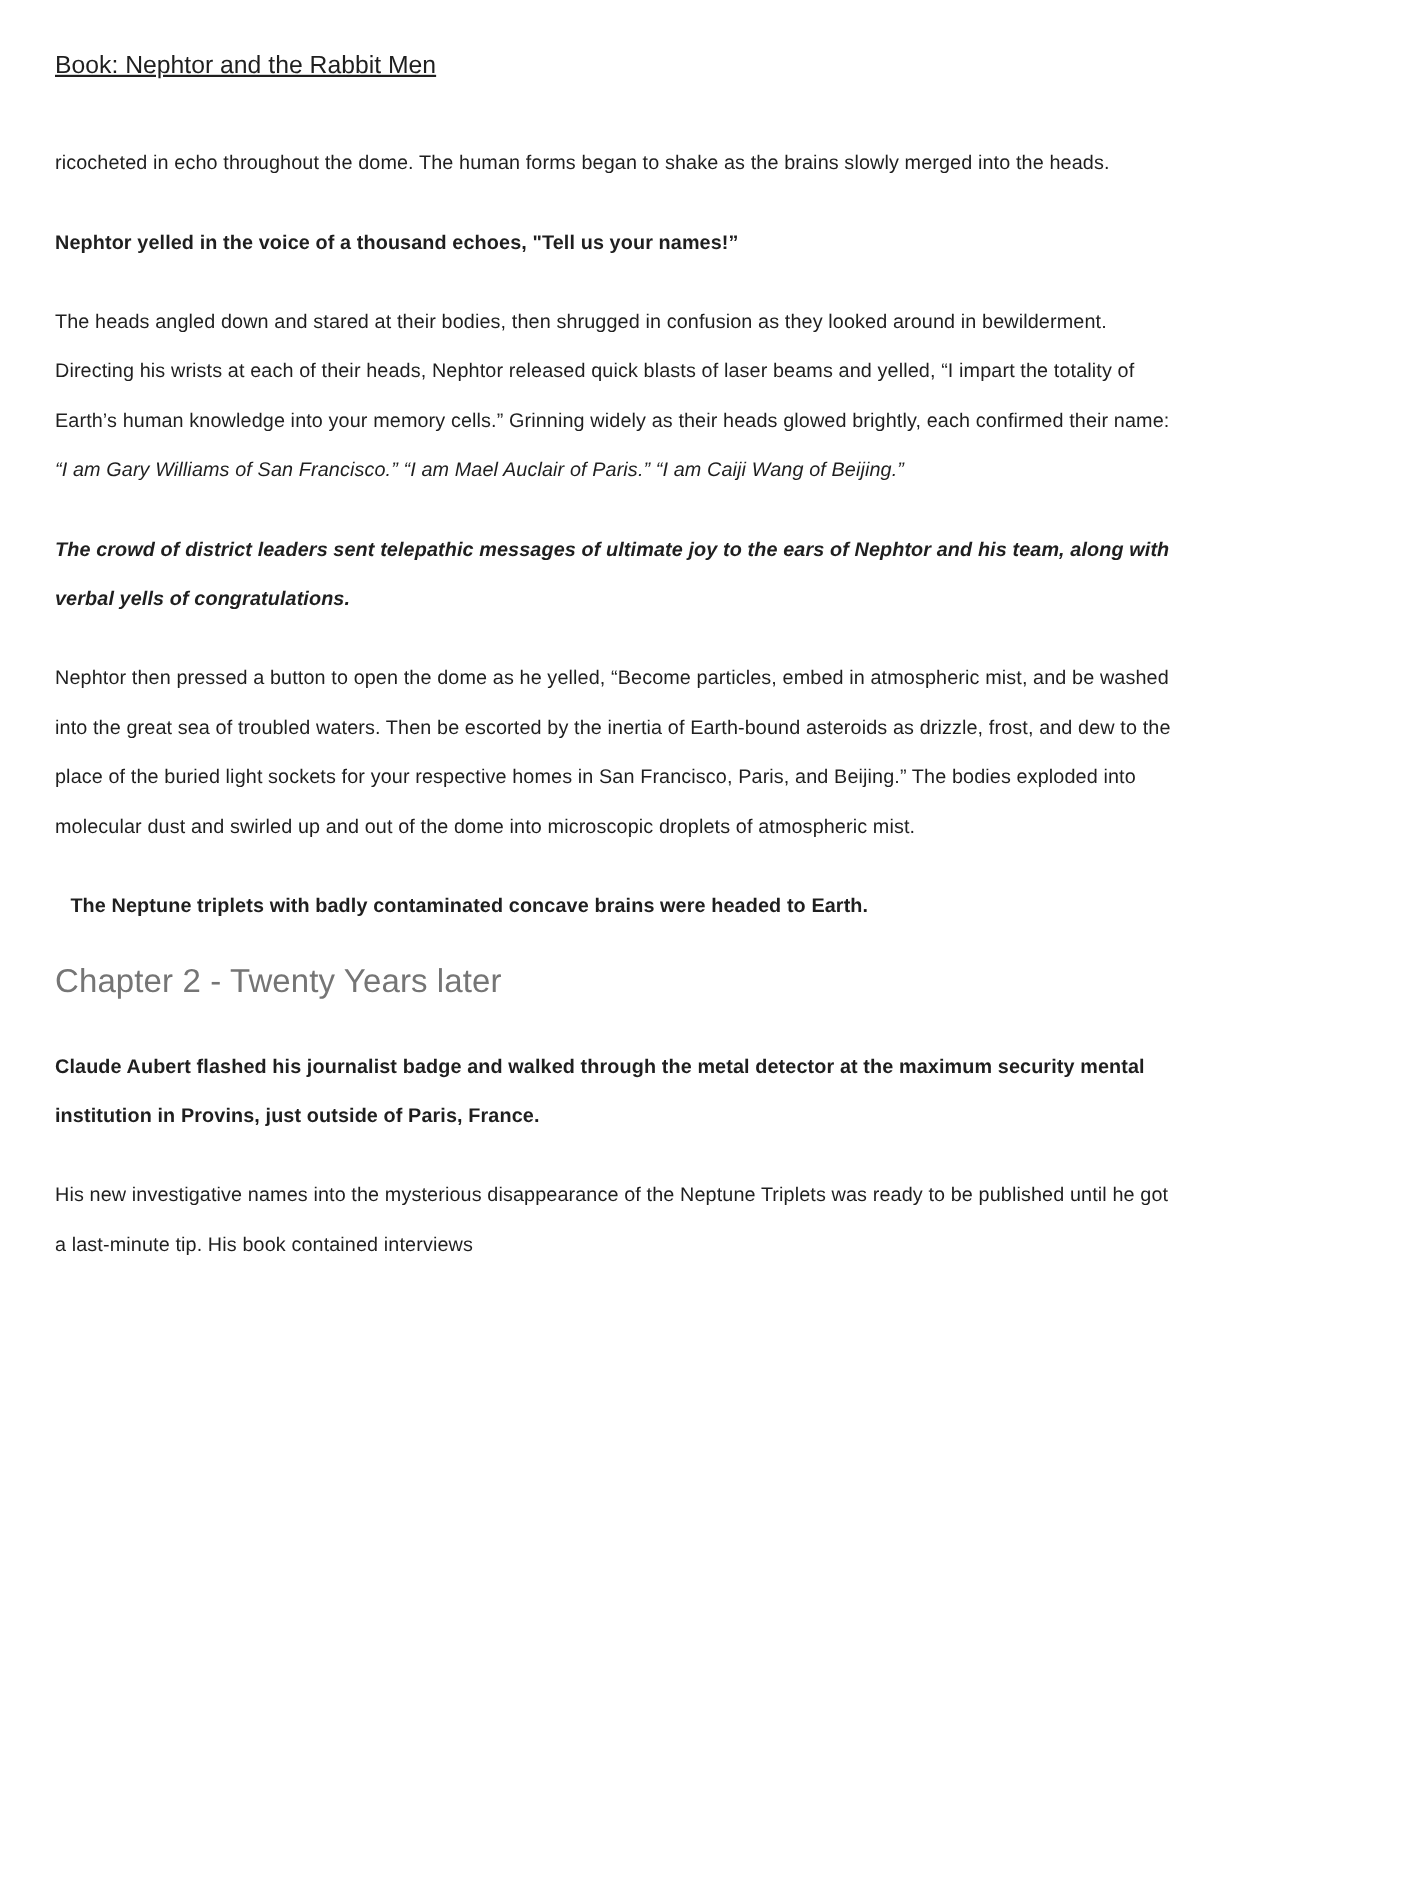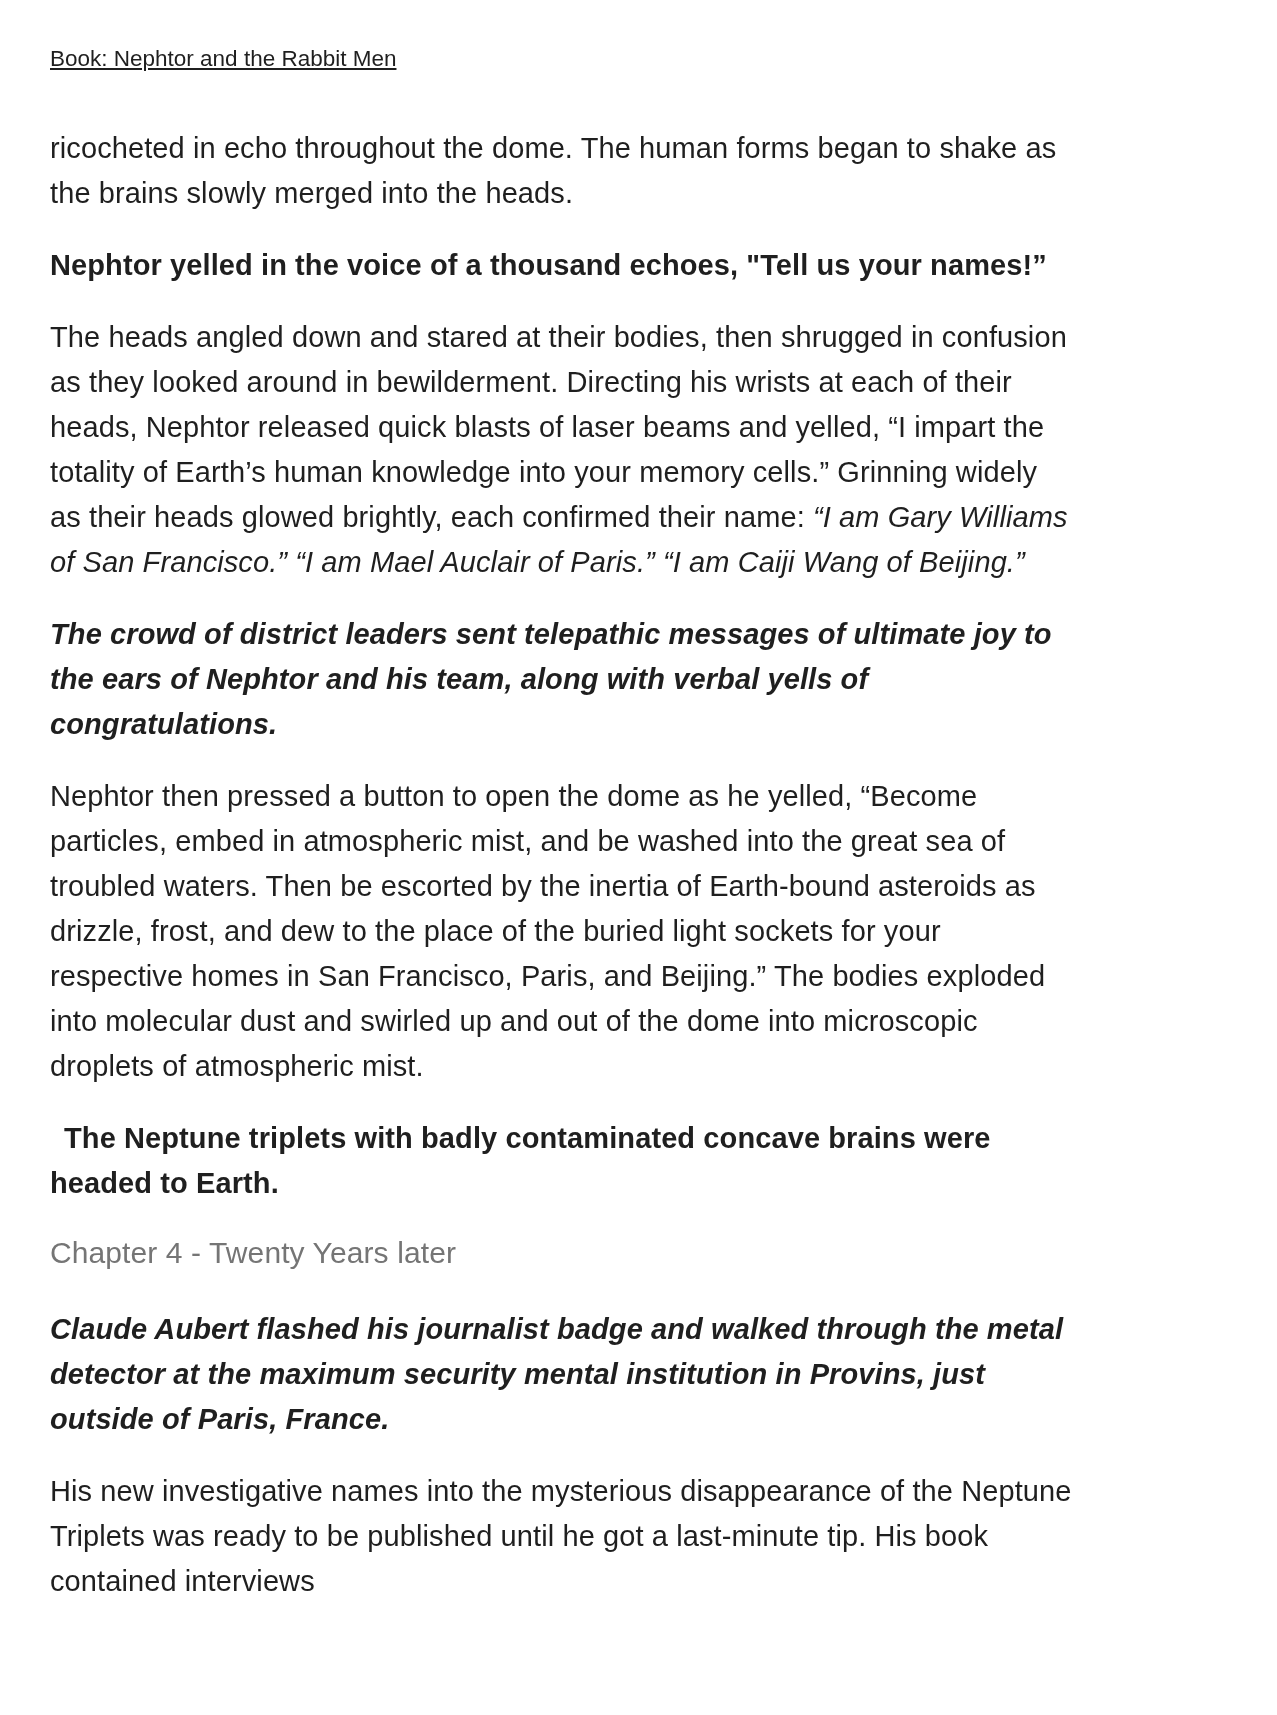--- a/index.html
+++ b/index.html
@@ -25,21 +25,21 @@
   }
   .doc-title {
     font-size: 22.5px;
     font-weight: 400;
     line-height: 30px;
     margin: 0 0 52px 0;
     text-decoration: underline;
     color: #1f1f1f;
   }
   p.para {
-    font-size: 29px;
+    font-size: 18px;
     line-height: 45px;
     margin: 0 0 27px 0;
     font-weight: 400;
     letter-spacing: 0.1px;
   }
   p.para.heading {
     font-size: 30px;
     line-height: 40px;
     color: #757575;
     margin: 14px 0 34px 0;
@@ -52,18 +52,18 @@
 <div class="page">
   <div class="content">
     <h1 class="doc-title">Book: Nephtor and the Rabbit Men</h1>
     <div id="doc-body">
         <p class="para normal"><span>ricocheted in echo throughout the dome. The human forms began to shake as the brains slowly merged into the heads.</span></p>
         <p class="para bold"><span style="font-weight: 700; margin-top: 48px;">Nephtor yelled in the voice of a thousand echoes, "Tell us your names!”</span></p>
         <p class="para normal"><span>The heads angled down and stared at their bodies, then shrugged in confusion as they looked around in bewilderment. Directing his wrists at each of their heads, Nephtor released quick blasts of laser beams and yelled, “I impart the totality of Earth’s human knowledge into your memory cells.” Grinning widely as their heads glowed brightly, each confirmed their name: </span><span style="font-style: italic;">“I am Gary Williams of San Francisco.” “I am Mael Auclair of Paris.” “I am Caiji Wang of Beijing.”</span></p>
         <p class="para bold"><span style="font-weight: 700; font-style: italic;">The crowd of district leaders sent telepathic messages of ultimate joy to the ears of Nephtor and his team, along with verbal yells of congratulations.</span></p>
         <p class="para normal"><span>Nephtor then pressed a button to open the dome as he yelled, “Become particles, embed in atmospheric mist, and be washed into the great sea of troubled waters. Then be escorted by the inertia of Earth-bound asteroids as drizzle, frost, and dew to the place of the buried light sockets for your respective homes in San Francisco, Paris, and Beijing.” The bodies exploded into molecular dust and swirled up and out of the dome into microscopic droplets of atmospheric mist.</span></p>
         <p class="para bold"><span style="font-weight: 700; margin-left: 14px;">The Neptune triplets with badly contaminated concave brains were headed to Earth.</span></p>
-        <p class="para heading"><span>Chapter 4 - Twenty Years later</span></p>
-        <p class="para bold"><span style="font-weight: 700; font-style: italic;">Claude Aubert flashed his journalist badge and walked through the metal detector at the maximum security mental institution in Provins, just outside of Paris, France.</span></p>
+        <p class="para heading"><span>Chapter 2 - Twenty Years later</span></p>
+        <p class="para bold"><span style="font-weight: 700;">Claude Aubert flashed his journalist badge and walked through the metal detector at the maximum security mental institution in Provins, just outside of Paris, France.</span></p>
         <p class="para normal"><span>His new investigative names into the mysterious disappearance of the Neptune Triplets was ready to be published until he got a last-minute tip. His book contained interviews</span></p>
       </div>
   </div>
 </div>
 
 </body></html>

